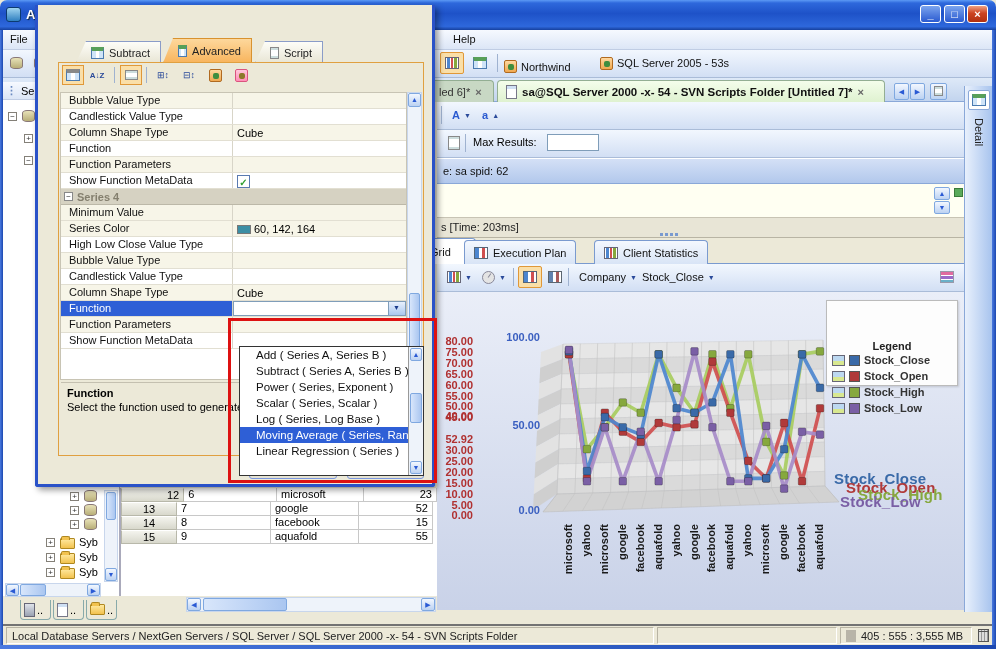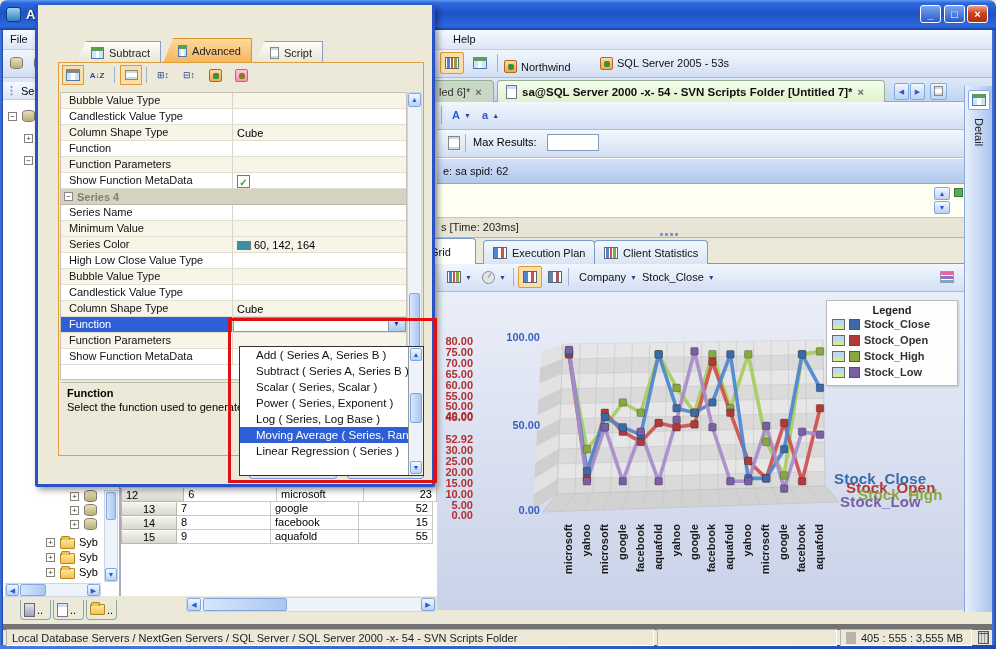--- a/index.html
+++ b/index.html
@@ -103,21 +103,21 @@
   .leg-ico{width:13px;height:11px;border:1px solid #667;background:linear-gradient(180deg,#bcd8f0 55%,#d8e890 55%);}
   .leg-sw{width:11px;height:11px;border:1px solid #555;}
   .ovlab{position:absolute;font-weight:bold;font-size:15px;letter-spacing:.2px;}
   
   .rgrid{left:120px;top:488px;width:317px;height:108px;background:#fff;border-left:1px solid #aab;}
   .grow{display:flex;height:14px;font-family:"DejaVu Sans Mono",monospace;font-size:11px;}
   .gc{border-right:1px solid #c8c8c8;border-bottom:1px solid #c8c8c8;padding:0 4px;overflow:hidden;}
   .gc.hdr{background:linear-gradient(180deg,#f4f4ee,#d8d8cc);border:1px solid #b8b8aa;border-top-color:#fff;text-align:center;}
   
   .twig{width:9px;height:9px;border:1px solid #848078;background:#fff;font-size:8px;line-height:7px;text-align:center;color:#333;position:absolute;}
-  .statusbar{left:3px;top:624px;width:989px;height:21px;background:#ece9d8;border-top:6px solid #737373;display:flex;align-items:center;}
+  .statusbar{left:3px;top:624px;width:989px;height:21px;background:#ece9d8;border-top:2px solid #737373;display:flex;align-items:center;}
   .spanel{height:17px;border:1px solid #b8b4a4;border-right-color:#fff;border-bottom-color:#fff;margin-left:3px;display:flex;align-items:center;padding:0 5px;color:#222;}
   .vtext{writing-mode:vertical-rl;font-size:11px;color:#222;}
   .dots4{width:18px;height:3px;background:repeating-linear-gradient(90deg,#7a9ad0 0 3px,transparent 3px 5px);}
 </style>
 </head>
 <body>
 
 <div id="root">
 
   
@@ -206,21 +206,21 @@
   <div class="abs sbbtn ar-dn" style="left:934px;top:201px;width:16px;height:13px;"></div>
   <div class="abs" style="left:954px;top:188px;width:9px;height:9px;background:#5aaa5a;border:1px solid #3a7a3a;"></div>
   <div class="abs" style="left:437px;top:218px;width:527px;height:20px;background:#e8e5d6;border-bottom:1px solid #b8b4a4;padding:3px 0 0 4px;color:#222;">s [Time: 203ms]</div>
   <div class="abs dots4" style="left:660px;top:233px;"></div>
 
   
   <div class="abs" style="left:437px;top:238px;width:527px;height:26px;border-bottom:1px solid #7a9acf;"></div>
   <div class="abs rtab active" style="left:420px;width:56px;">
     <span>Grid</span>
   </div>
-  <div class="abs rtab" style="left:464px;margin-left:19px;">
+  <div class="abs rtab" style="left:464px;">
     <span class="ico ico-grid-color"></span>
     <span>Execution Plan</span>
   </div>
   <div class="abs rtab" style="left:594px;">
     <span class="ico ico-chartbars"></span>
     <span>Client Statistics</span>
   </div>
 
   
   <div class="abs toolbar" style="left:437px;top:264px;width:527px;height:28px;">
@@ -407,21 +407,21 @@
         <div class="xlab" style="left: 250.51px; top: 232px;">google</div>
         <div class="xlab" style="left: 268.44px; top: 232px;">facebook</div>
         <div class="xlab" style="left: 286.37px; top: 232px;">aquafold</div>
         <div class="xlab" style="left: 304.3px; top: 232px;">yahoo</div>
         <div class="xlab" style="left: 322.23px; top: 232px;">microsoft</div>
         <div class="xlab" style="left: 340.16px; top: 232px;">google</div>
         <div class="xlab" style="left: 358.09px; top: 232px;">facebook</div>
         <div class="xlab" style="left: 376.02px; top: 232px;">aquafold</div>
       </div>
     <div class="abs legend" style="left:389px;top:8px;" id="legendbox">
-      <div style="text-align:center;font-weight:bold;font-size:11px;color:#222;">Legend</div>
+      <div style="text-align:center;font-weight:bold;font-size:11px;color:#222;margin-top:36px;">Legend</div>
     <div class="legrow">
           <div class="leg-ico"></div>
           <div class="leg-sw" style="background: rgb(58, 106, 168);"></div>
           <span style="font-weight: bold; color: rgb(51, 51, 51);">Stock_Close</span>
         </div>
         <div class="legrow">
           <div class="leg-ico"></div>
           <div class="leg-sw" style="background: rgb(176, 58, 58);"></div>
           <span style="font-weight: bold; color: rgb(51, 51, 51);">Stock_Open</span>
         </div>
@@ -504,21 +504,21 @@
       </div>
       <div class="abs" style="left: 86px; top: 600px; width: 31px; height: 20px; border-right: 1px solid rgb(136, 170, 170); border-bottom: 1px solid rgb(136, 170, 170); border-left: 1px solid rgb(136, 170, 170); border-image: initial; border-top: none; border-radius: 0px 0px 4px 4px; background: rgb(236, 233, 216); display: flex; align-items: center; gap: 2px; padding-left: 3px;">
         <div class="ico ico-folder"></div>
         <span>..</span>
       </div>
     </div>
 
   
   <div class="abs rgrid" id="rgrid">
       <div class="grow">
-        <div class="gc hdr" style="width: 64px; text-align: left;">12</div>
+        <div class="gc hdr" style="width: 64px; text-align: right;">12</div>
         <div class="gc" style="width: 94px; text-align: left;">6</div>
         <div class="gc" style="width: 88px; text-align: left;">microsoft</div>
         <div class="gc" style="width: 74px; text-align: right;">23</div>
       </div>
       <div class="grow">
         <div class="gc hdr" style="width: 56px; text-align: center;">13</div>
         <div class="gc" style="width: 94px; text-align: left;">7</div>
         <div class="gc" style="width: 88px; text-align: left;">google</div>
         <div class="gc" style="width: 74px; text-align: right;">52</div>
       </div>
@@ -617,24 +617,20 @@
         </div>
         <div class="prow">
           <div class="pname">Show Function MetaData</div>
           <div class="pval">
             <div class="cbx"></div>
           </div>
         </div>
         <div class="prow pgroup">
           <div class="gexp"></div>
           <div class="gname">Series 4</div>
-        </div>
-        <div class="prow">
-          <div class="pname">Series Name</div>
-          <div class="pval"></div>
         </div>
         <div class="prow alt">
           <div class="pname">Minimum Value</div>
           <div class="pval"></div>
         </div>
         <div class="prow alt">
           <div class="pname">Series Color</div>
           <div class="pval">
             <div class="swatch" style="background: rgb(60, 142, 164);"></div>
             <span>60, 142, 164</span>
@@ -690,22 +686,22 @@
     <div class="abs xpbtn" style="left:309px;top:450px;width:77px;"></div>
 
     <div class="abs ddlist" id="ddlist">
       <div class="abs sbtrack" style="right:0;top:0;width:15px;height:128px;border:none;border-left:1px solid #999;">
         <div class="sbbtn ar-up" style="position:absolute;left:1px;top:1px;width:12px;height:13px;"></div>
         <div class="sbthumb" style="position:absolute;left:1px;top:46px;width:12px;height:30px;"></div>
         <div class="sbbtn ar-dn" style="position:absolute;left:1px;bottom:1px;width:12px;height:13px;"></div>
       </div>
     <div class="dditem" style="margin-right: 15px;">Add ( Series A, Series B )</div>
         <div class="dditem" style="margin-right: 15px;">Subtract ( Series A, Series B )</div>
+        <div class="dditem" style="margin-right: 15px;">Power ( Series, Exponent )</div>
         <div class="dditem" style="margin-right: 15px;">Scalar ( Series, Scalar )</div>
-        <div class="dditem" style="margin-right: 15px;">Power ( Series, Exponent )</div>
         <div class="dditem" style="margin-right: 15px;">Log ( Series, Log Base )</div>
         <div class="dditem sel" style="margin-right: 15px;">Moving Average ( Series, Range</div>
         <div class="dditem" style="margin-right: 15px;">Linear Regression ( Series )</div>
       </div>
   </div>
 
   
   <div class="abs redbox"></div>
 </div>
 

